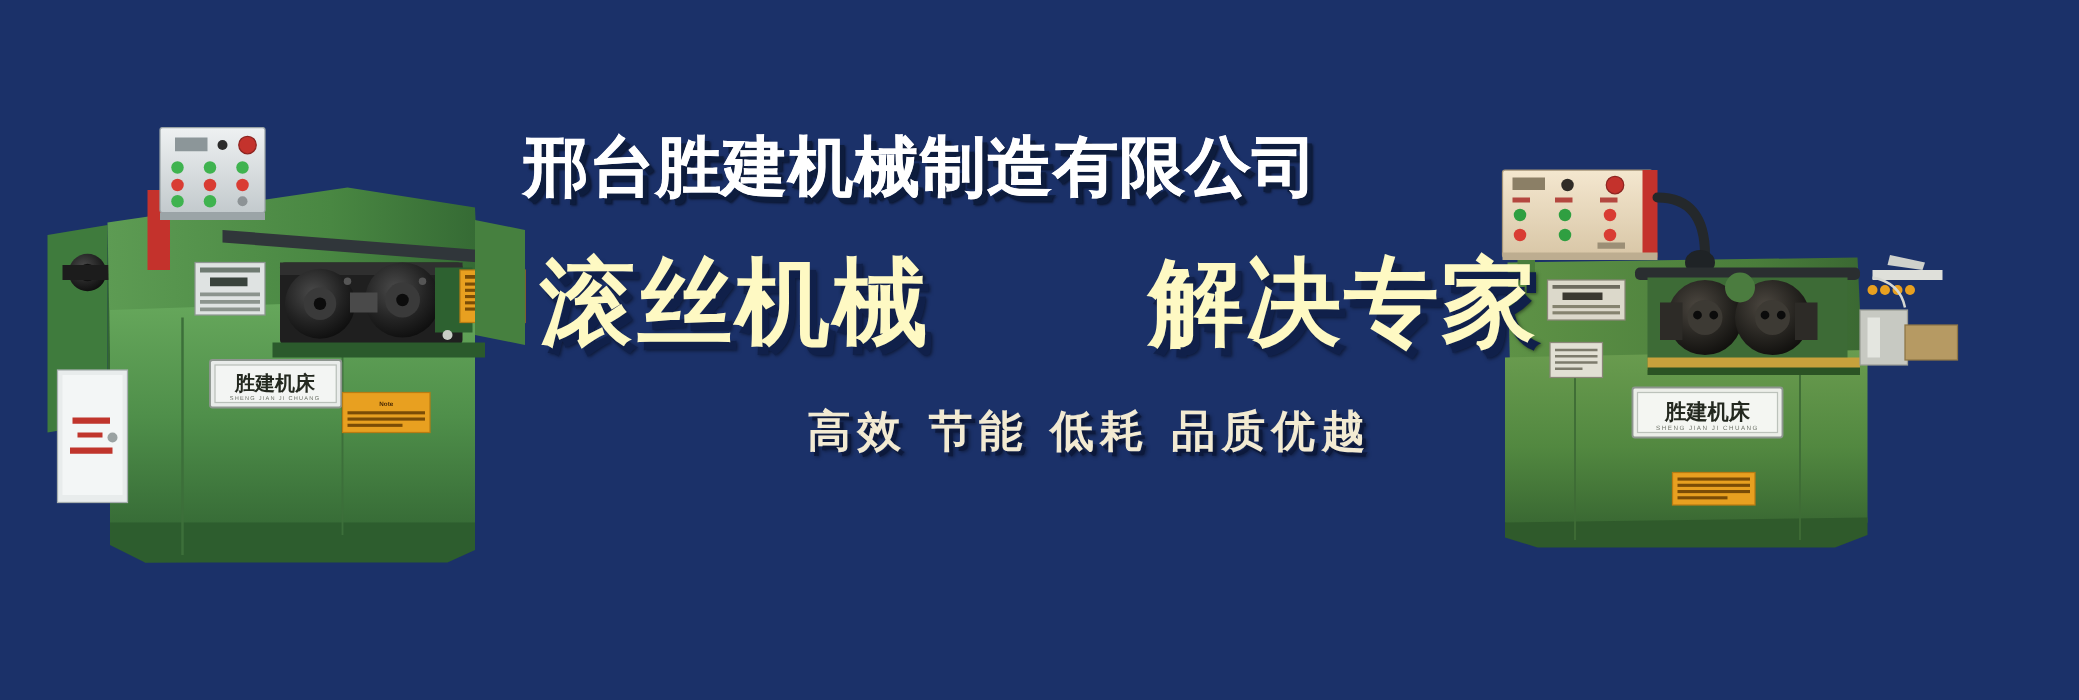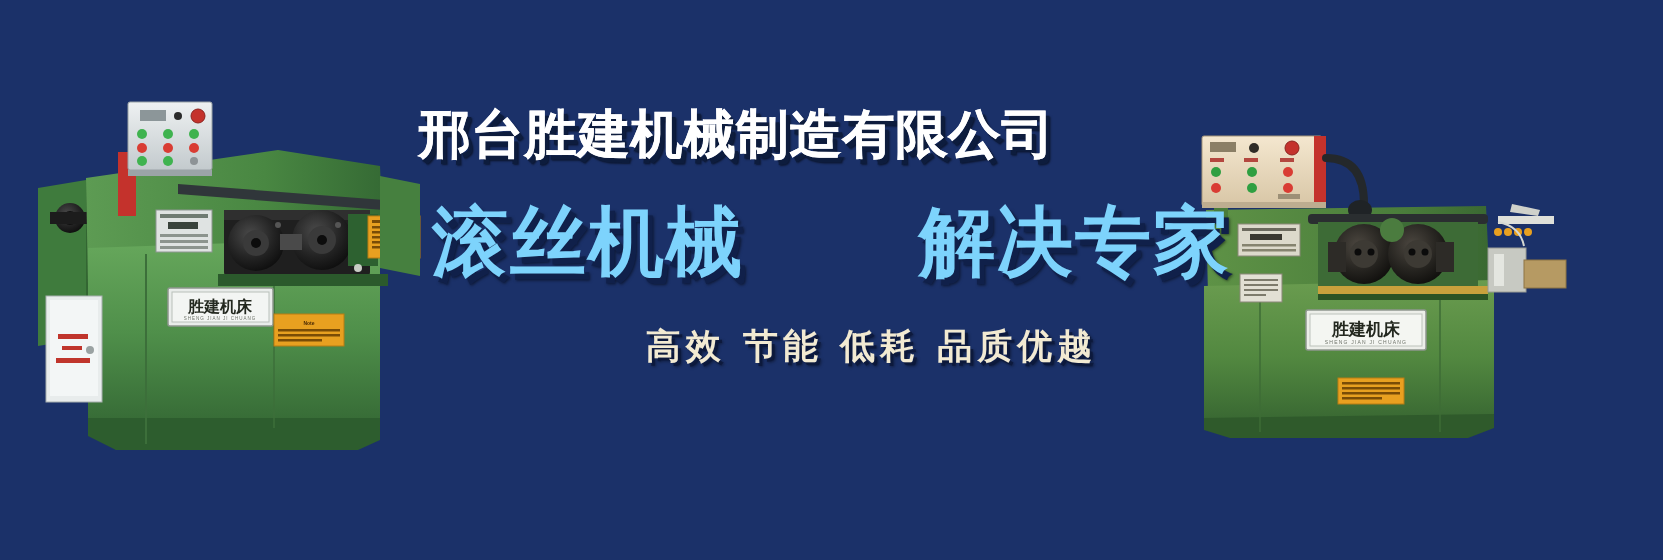--- a/index.html
+++ b/index.html
@@ -26,21 +26,21 @@
     letter-spacing:1px;
     font-family:"DejaVu Sans","Liberation Sans",sans-serif;
     text-shadow:4px 5px 0 #0d1c3d, 5px 6px 2px rgba(0,0,0,.55);
     -webkit-text-stroke:0.5px #ffffff;
     pointer-events:auto;
   }
   .headline{
     position:absolute;left:0;top:196px;width:1663px;
     text-align:center;
     font-size:76px;line-height:92px;
-    font-weight:bold;color:#7dd3fc;
+    font-weight:bold;color:#fef9c3;
     font-family:"DejaVu Sans","Liberation Sans",sans-serif;
     letter-spacing:2px;
     text-shadow:5px 6px 0 #10204a, 6px 7px 3px rgba(0,0,0,.5);
     pointer-events:auto;
   }
   .headline .gap{display:inline-block;width:118px;}
   .sub-line{
     position:absolute;left:0;width:1663px;text-align:center;
     color:#f2ead2;
     font-weight:bold;

